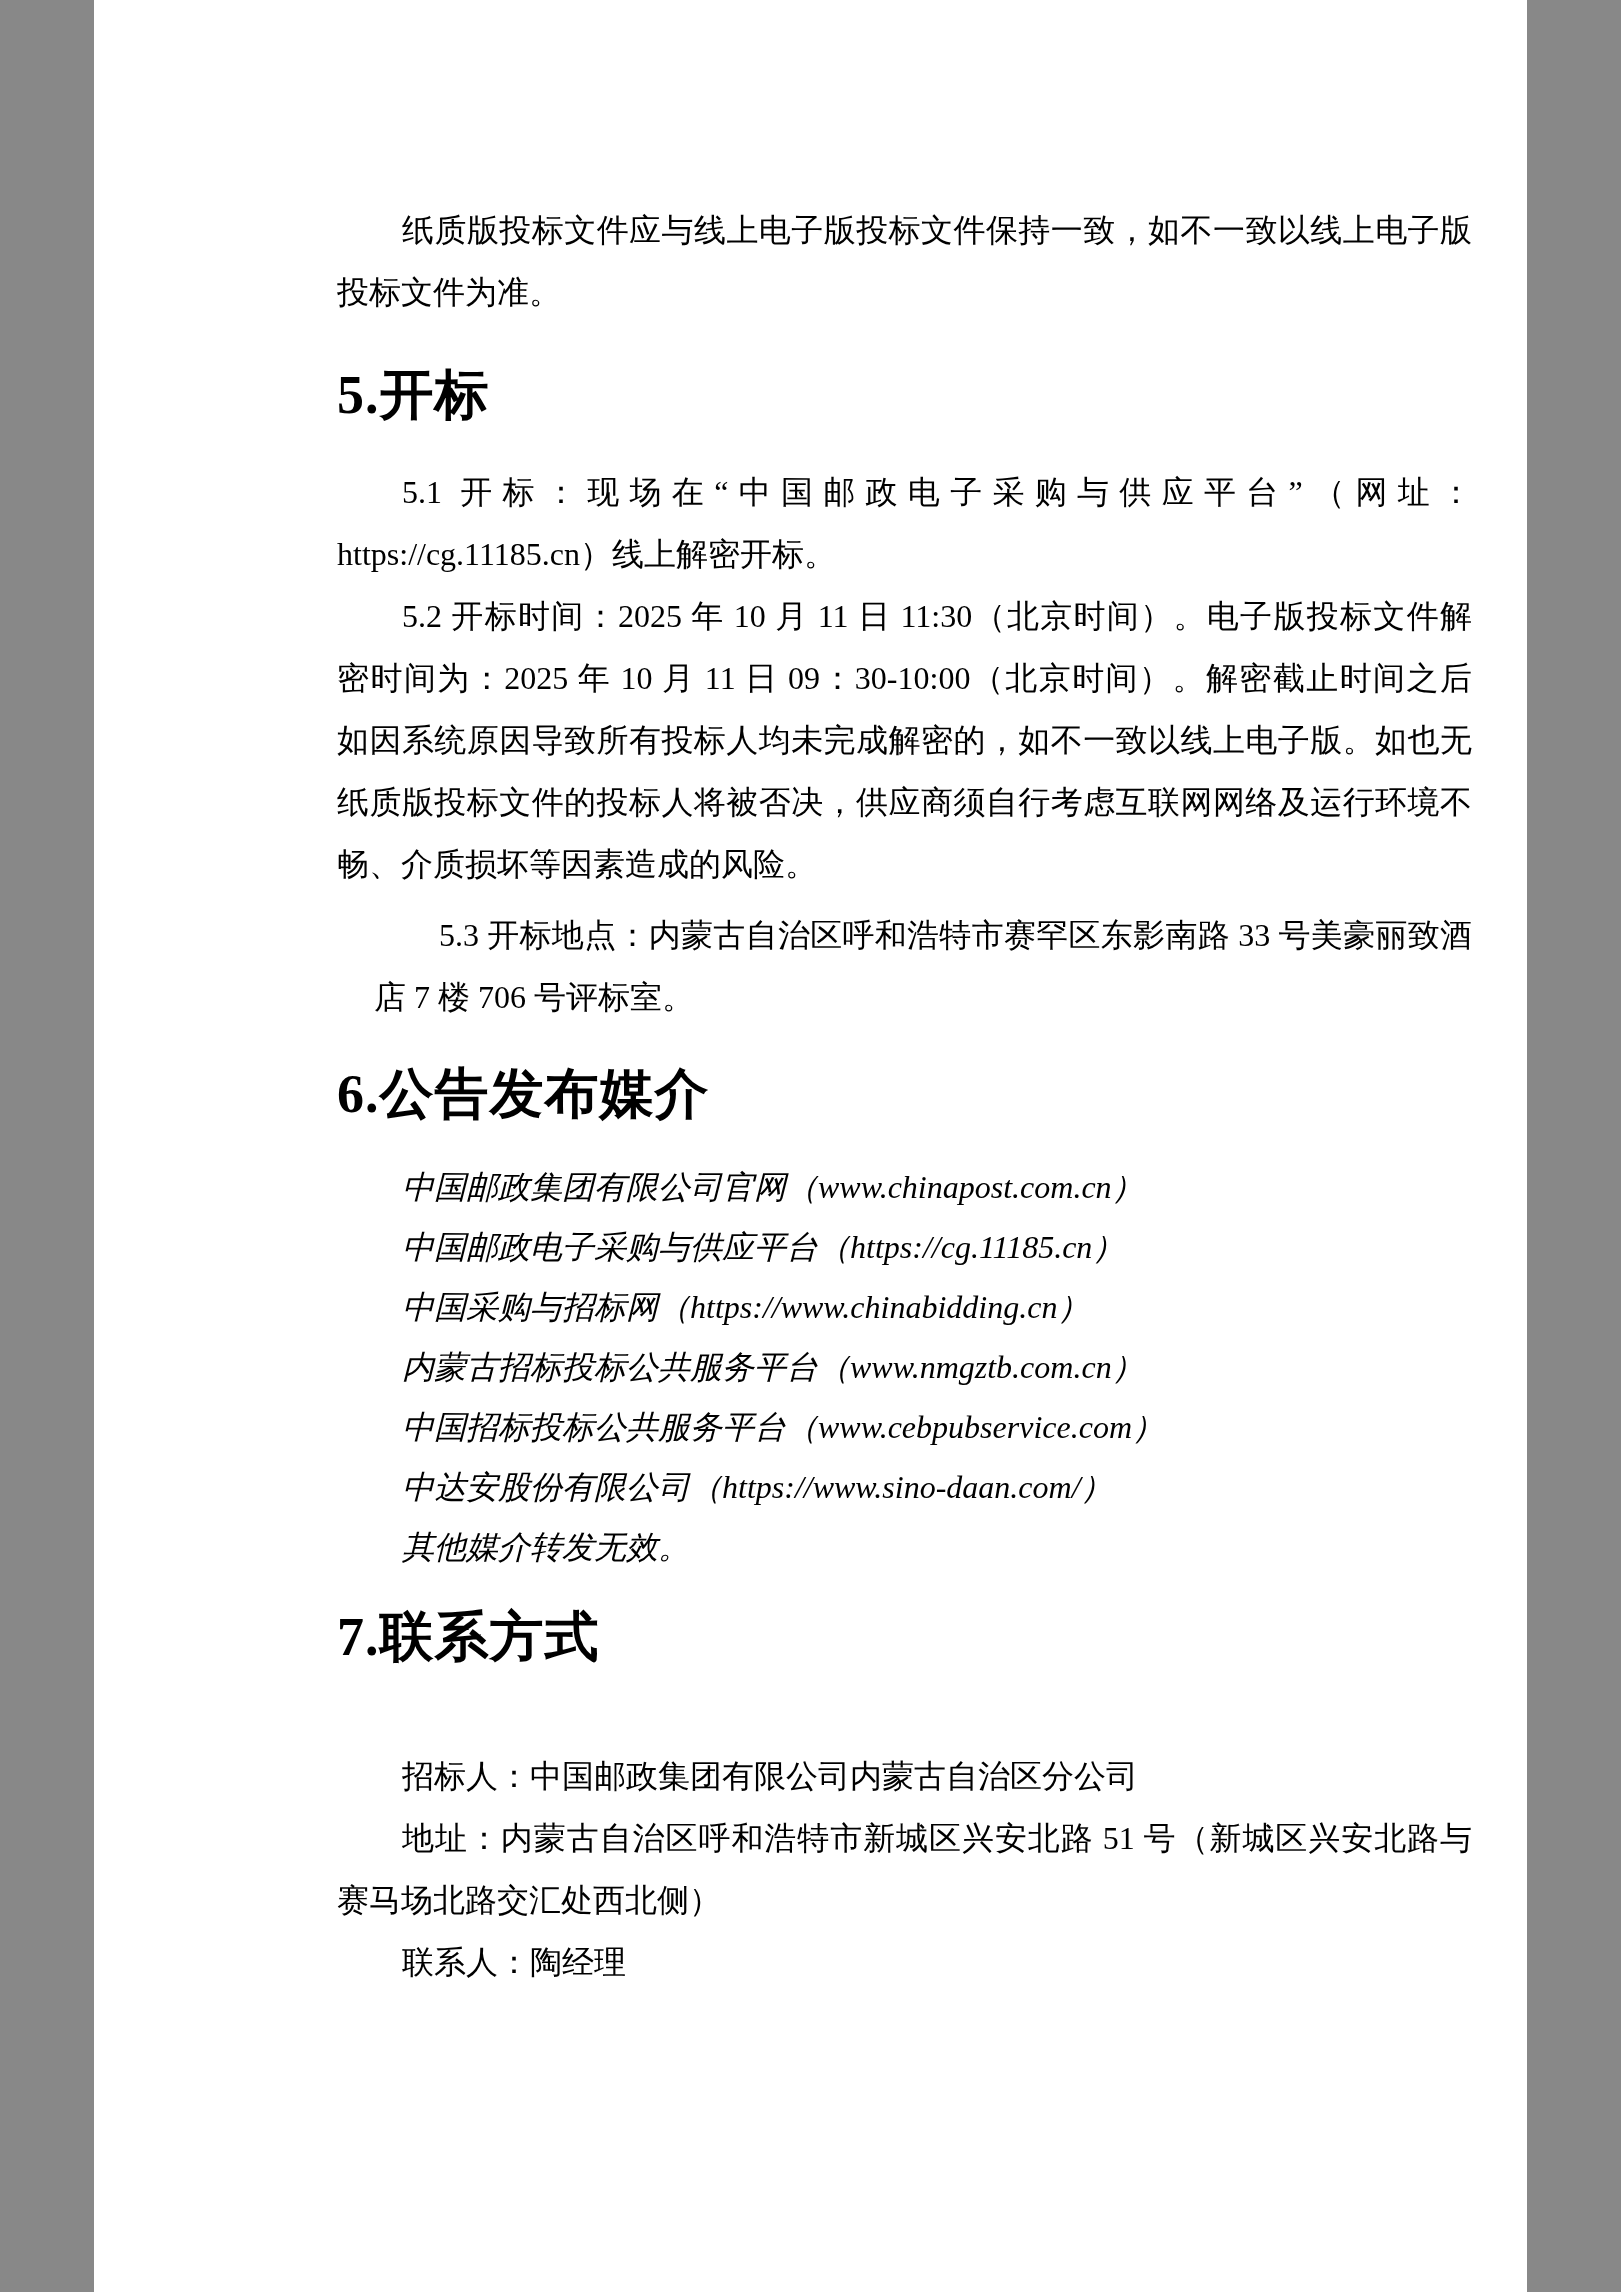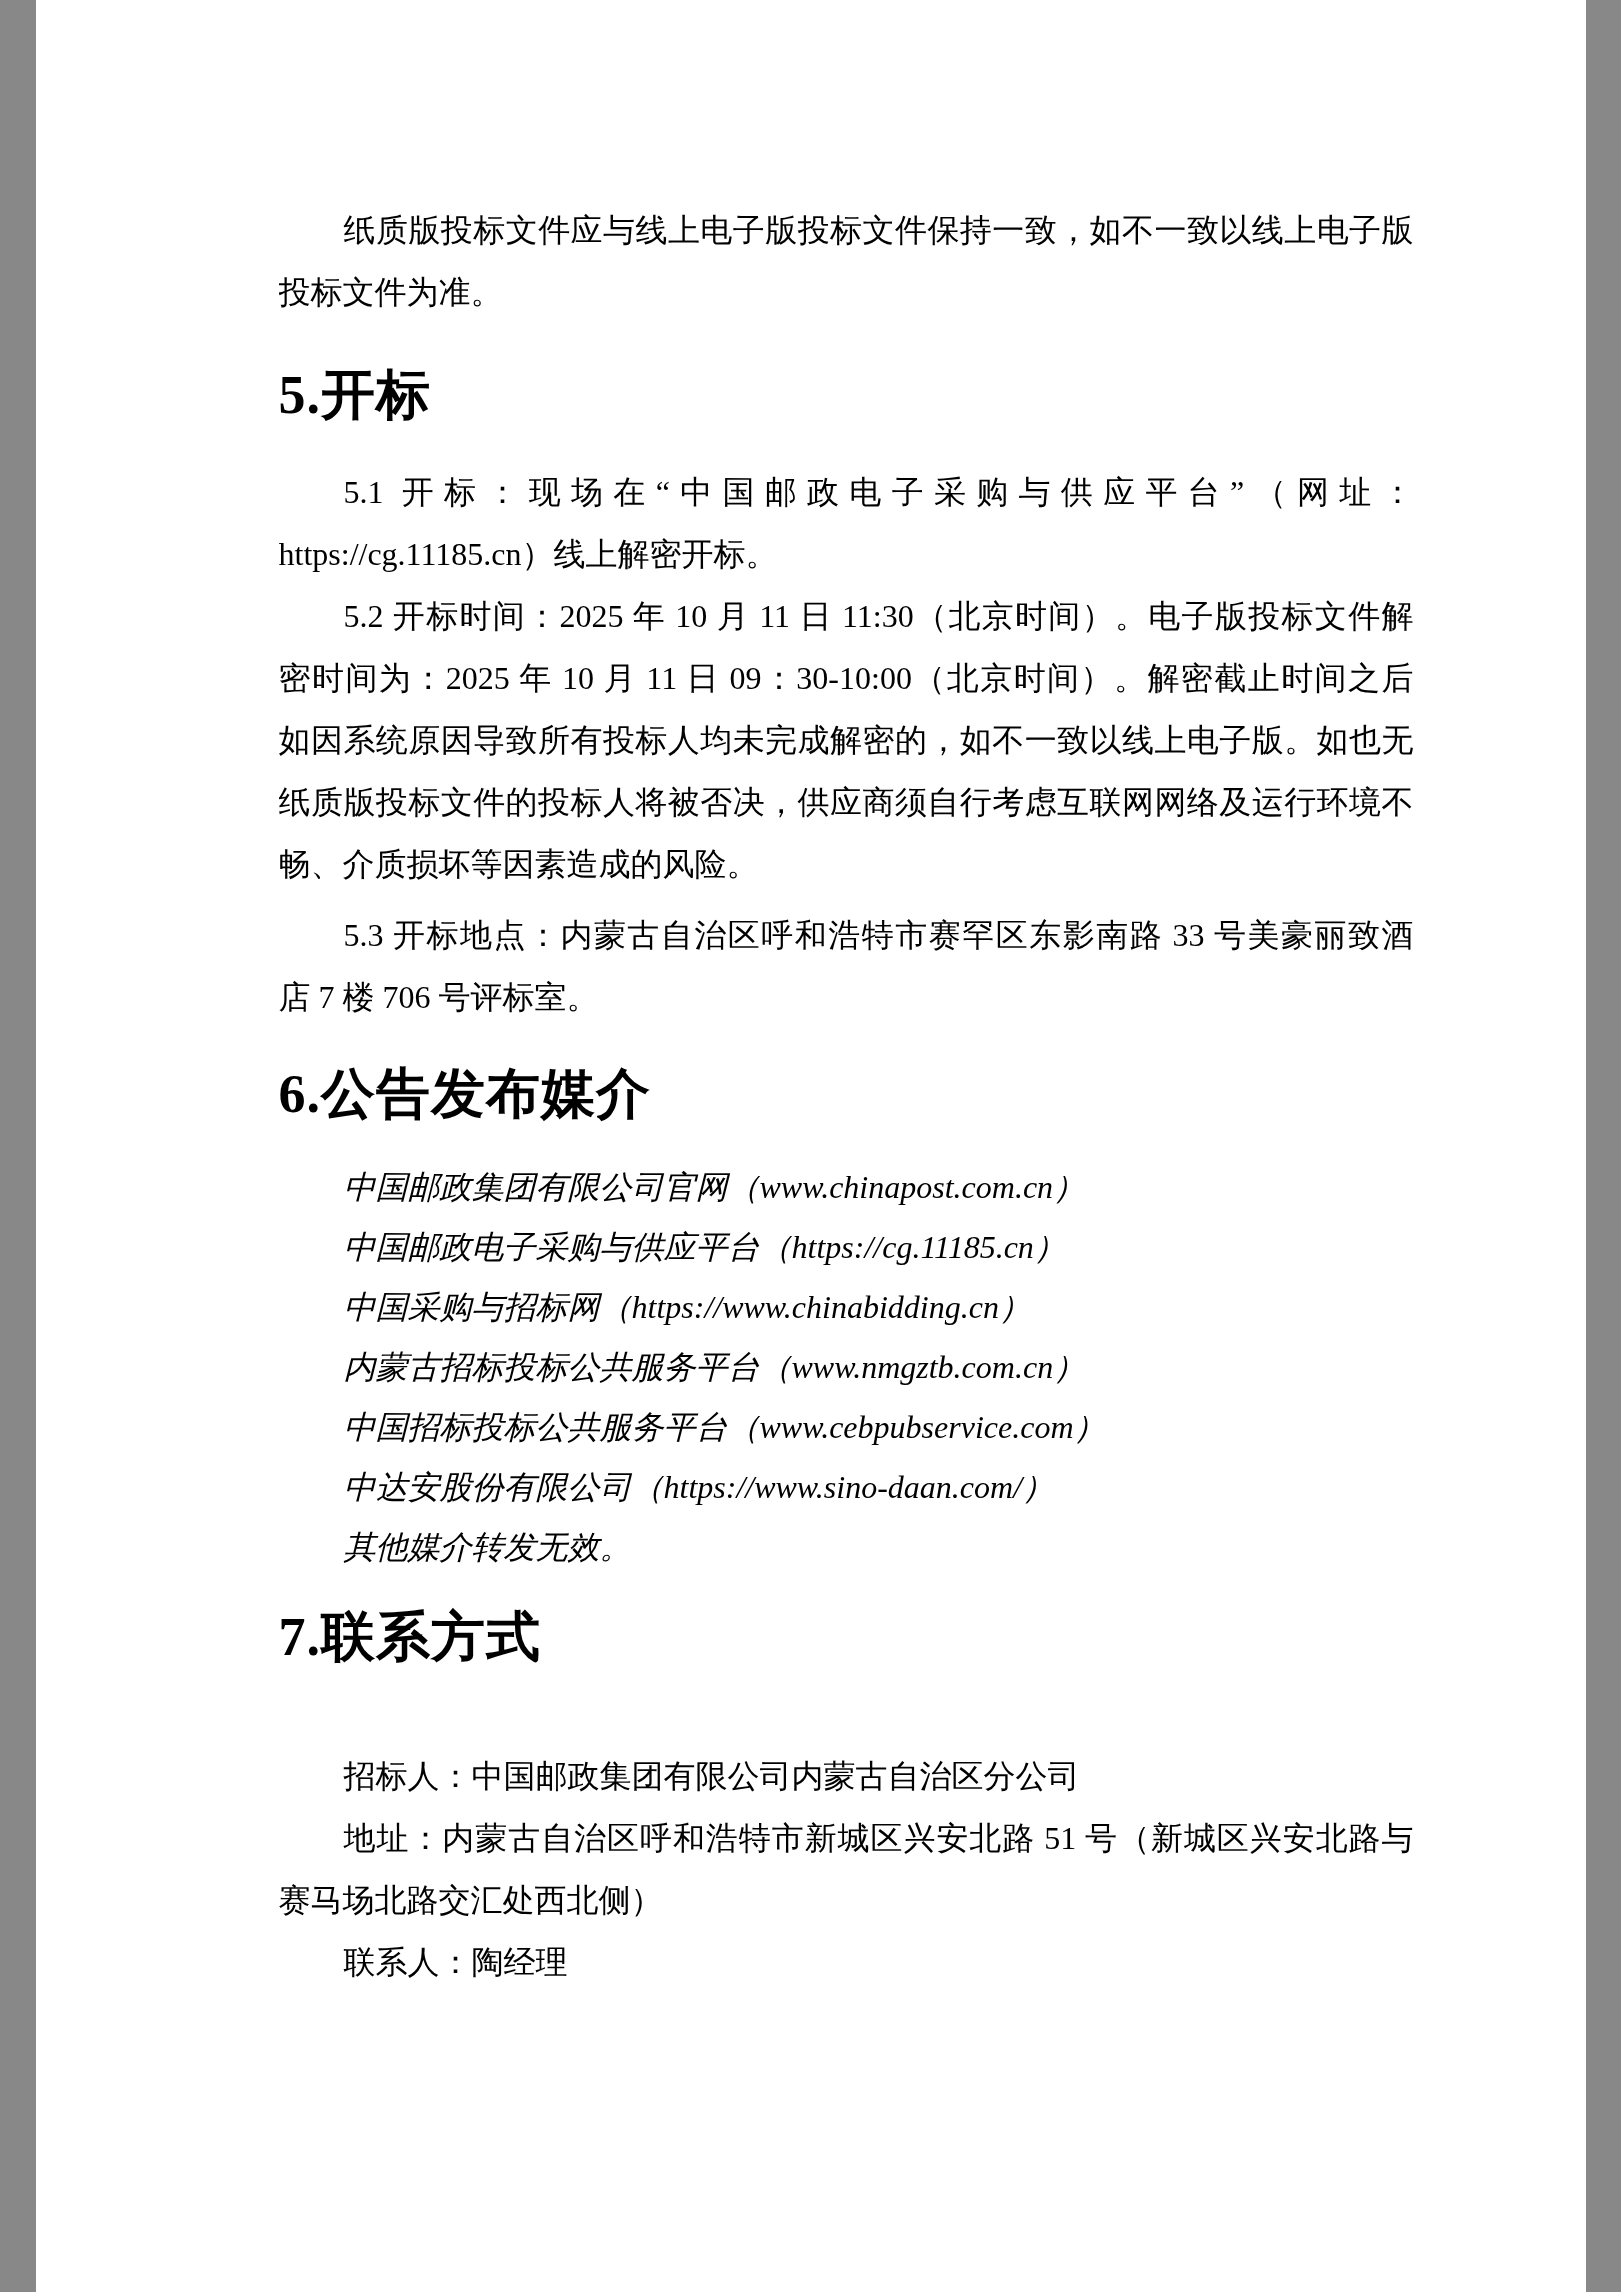--- a/index.html
+++ b/index.html
@@ -1,18 +1,18 @@
 <!DOCTYPE html>
 <html><head>
 <meta charset="utf-8">
 <style>
   html,body { margin:0; padding:0; background:#888; }
   .page {
     position:relative;
-    width:1550px; height:2293px;
+    width:1433px; height:2293px;
     margin:0 auto;
     background:#ffffff;
     color:#000000;
     font-family:"Liberation Serif","DejaVu Serif",serif;
   }
   .content {
     position:absolute;
     left:243px; top:199px;
     width:1135px;
   }
@@ -43,21 +43,21 @@
   .hd {
     font-size:54px;
     font-weight:bold;
     line-height:69px;
     height:69px;
     letter-spacing:1px;
   }
   .hd5  { margin-top:38px; }
   .p51  { margin-top:31px; }
   .p52  { margin-top:0; }
-  .p53  { margin-top:8.8px; }
+  .p53  { margin-top:8.8px;margin-left:37px; }
   .hd6  { margin-top:32px; }
   .media{ margin-top:28px; }
   .hd7  { margin-top:26.5px; }
   .contact { margin-top:73px; }
 </style>
 </head>
 <body>
 
 <div class="page">
   <div class="content">

